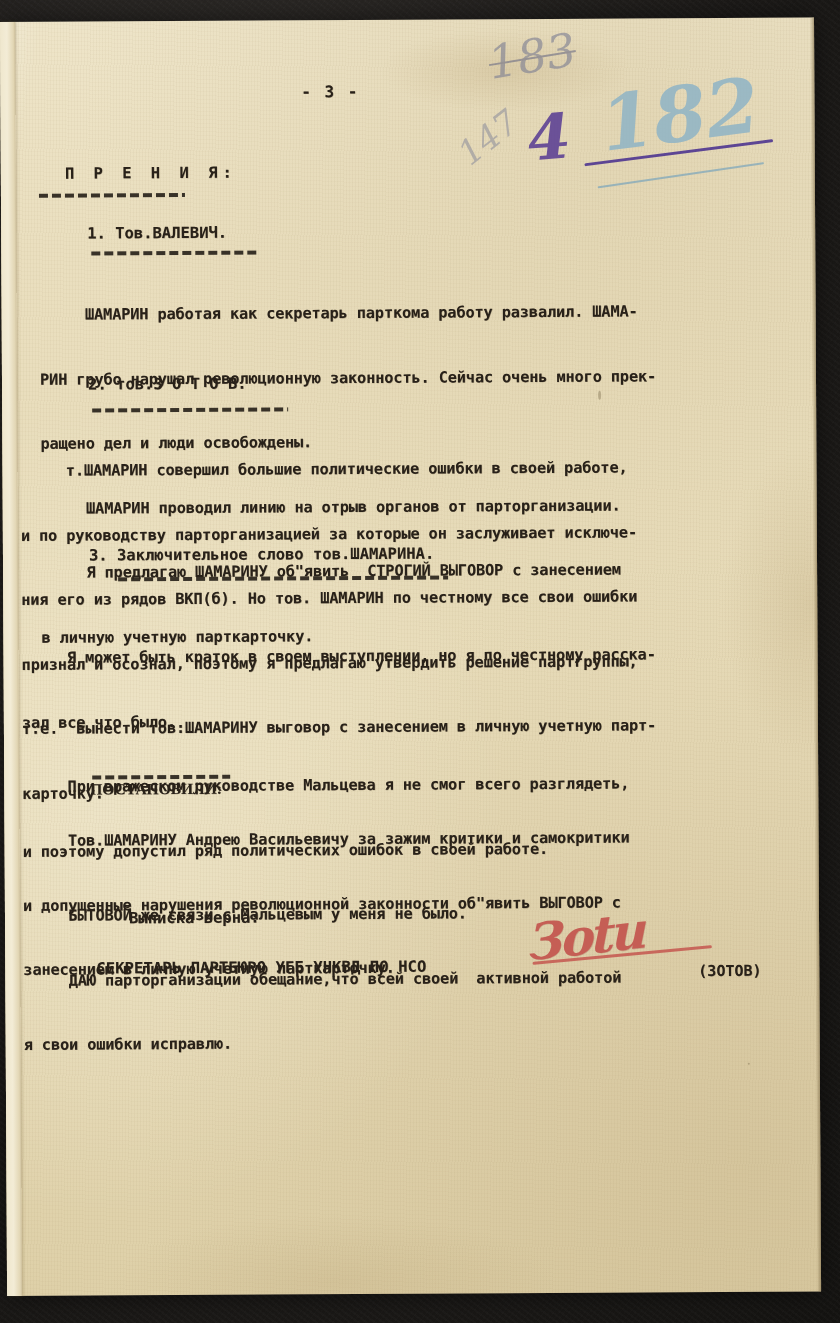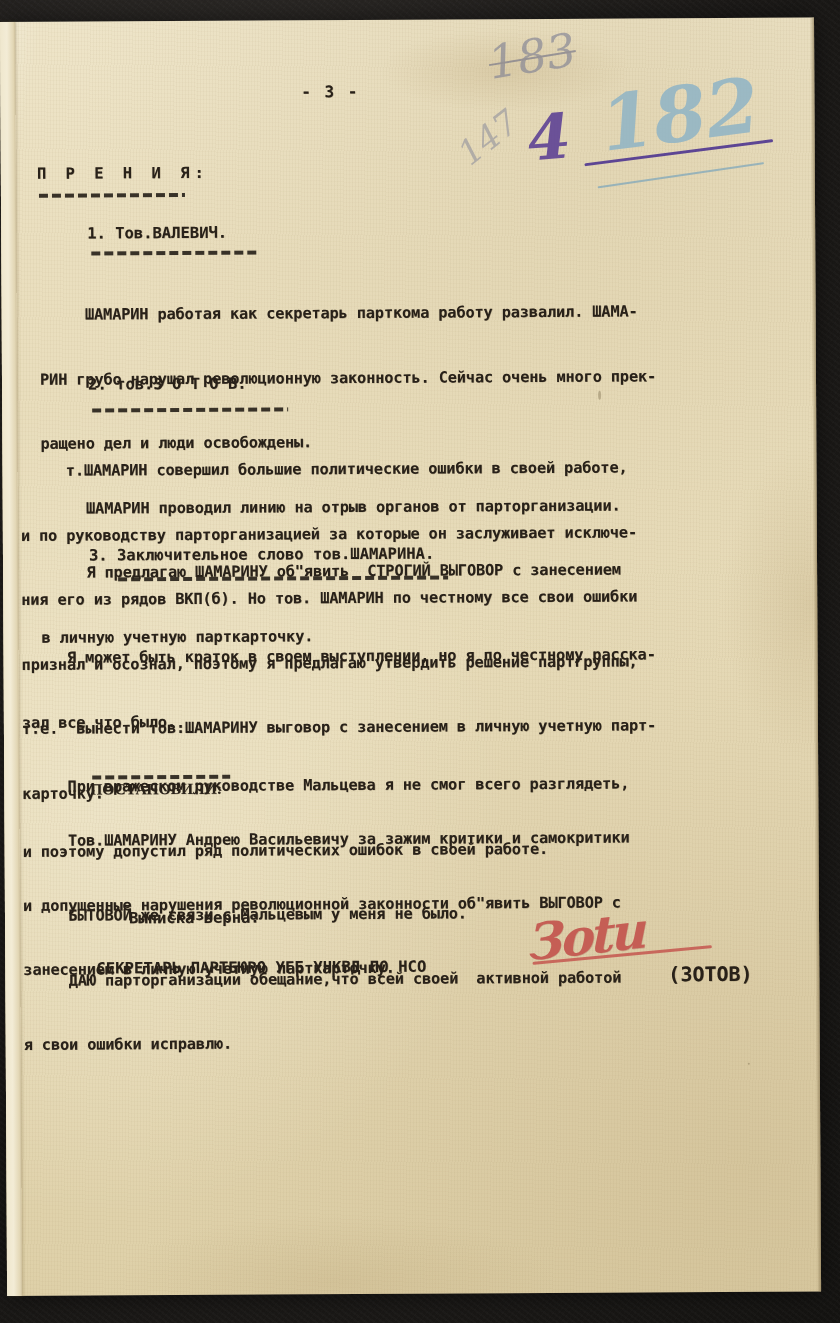--- a/index.html
+++ b/index.html
@@ -141,21 +141,21 @@
   .para {
     position: absolute;
     font-size: 15.3px;
     line-height: 21.5px;
     letter-spacing: -0.15px;
     white-space: pre;
   }
   .para .ln { display: block; }
 
   
-  .spaced { letter-spacing: 5px; }
+  .spaced { letter-spacing: 5px; margin-left: 28px; }
 
   
   .hand {
     position: absolute;
     font-family: "DejaVu Serif", "Liberation Serif", serif;
     font-style: italic;
     pointer-events: auto;
   }
   .hand-183 {
     left: 488px; top: 10px;
@@ -229,23 +229,23 @@
     left: 527px; top: 935px;
     width: 180px; height: 3px;
     background: #c4564f;
     border-radius: 3px;
     opacity: .85;
     transform: rotate(-5deg);
   }
 
   .sig-name {
     position: absolute;
-    left: 663px;
+    left: 693px;
     top: 944px;
-    font-size: 20px;
+    font-size: 15px;
   }
 
   .speck {
     position: absolute;
     background: #6b5b3c;
     border-radius: 50%;
     opacity: .35;
   }
 </style>
 </head>

